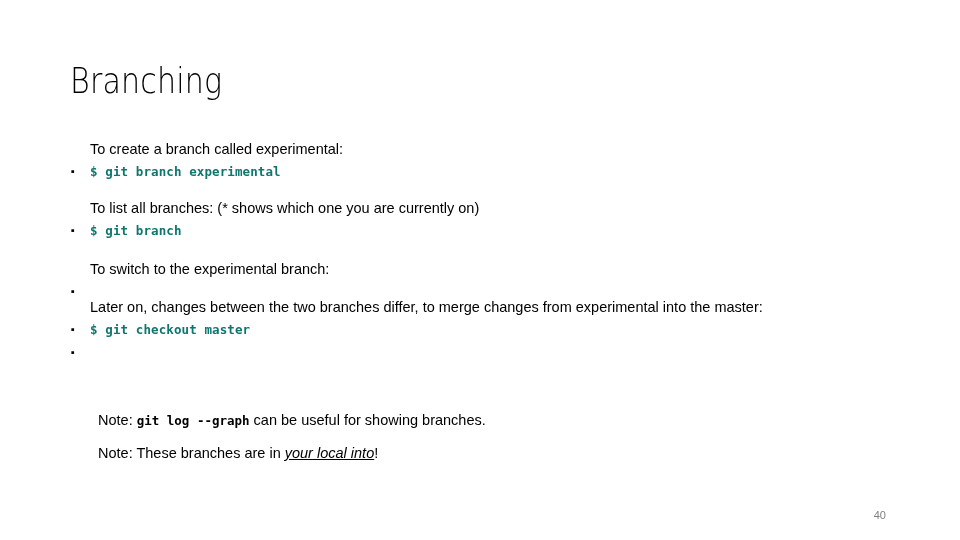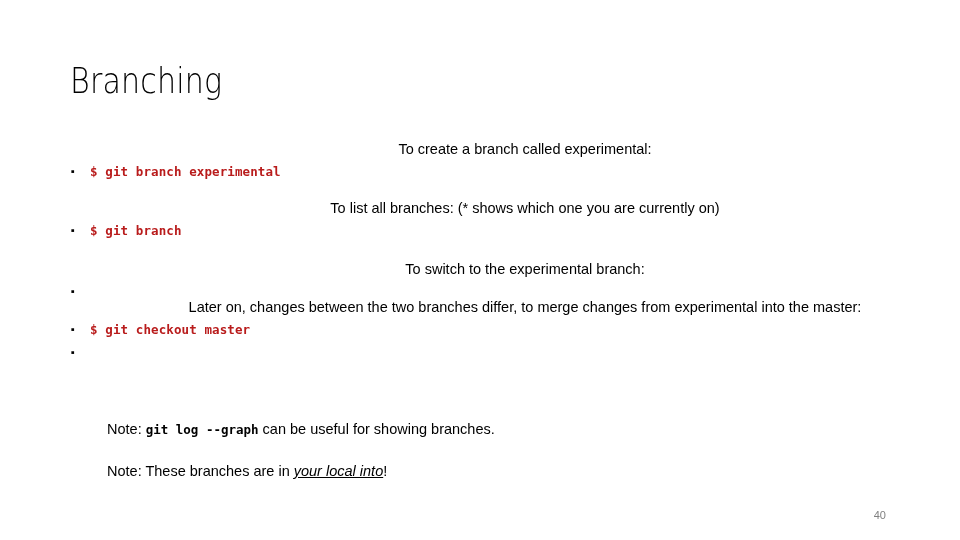--- a/index.html
+++ b/index.html
@@ -46,21 +46,20 @@
   }
   .lead {
     position: relative;
     margin: 0;
     padding: 0 0 0 90px;
     font-family: "Liberation Sans", sans-serif;
     font-size: 14.5px;
     line-height: 22px;
     color: #000000;
     white-space: nowrap;
-    text-align: center;
   }
   .cmd-row {
     position: relative;
     margin: 0;
     padding: 0 0 0 90px;
     line-height: 22px;
     white-space: nowrap;
   }
   .cmd-row .bullet {
     position: absolute;
@@ -71,32 +70,32 @@
     font-family: "Liberation Sans", sans-serif;
     font-size: 11px;
     color: #000000;
     text-align: left;
   }
   .cmd {
     font-family: "DejaVu Sans Mono", monospace;
     font-size: 12.5px;
     font-weight: bold;
     letter-spacing: 0.1px;
-    color: #b91c1c;
+    color: #0f766e;
   }
   .gap-sm { height: 14px; }
   .gap-md { height: 16px; }
   .notes {
     position: absolute;
     left: 0;
     top: 400px;
     width: 960px;
   }
   .note {
-    margin: 17px;
+    margin: 8px;
     padding: 0 0 0 90px;
     font-family: "Liberation Sans", sans-serif;
     font-size: 14.5px;
     line-height: 25px;
     color: #000000;
     white-space: nowrap;
   }
   .note .mono {
     font-family: "DejaVu Sans Mono", monospace;
     font-size: 12.5px;

